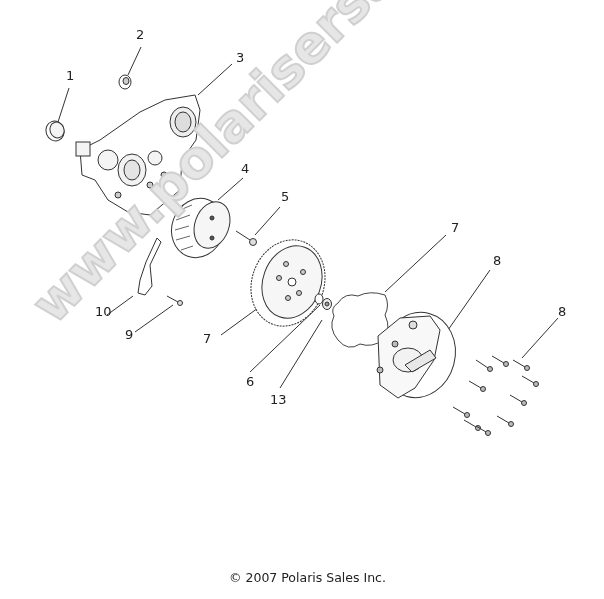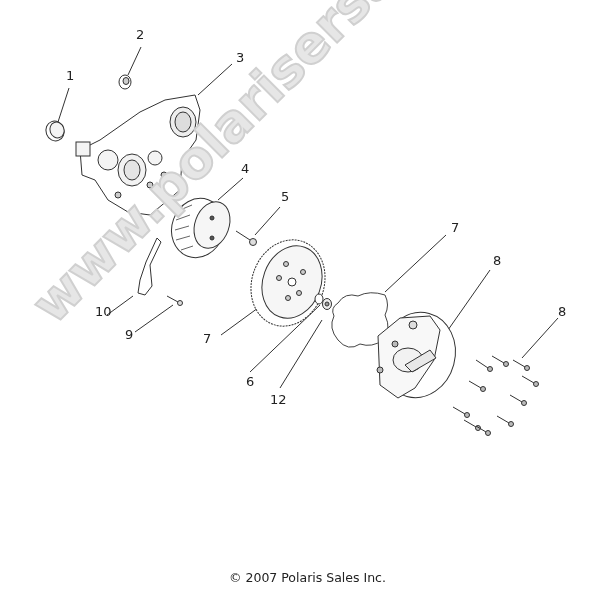--- a/index.html
+++ b/index.html
@@ -170,16 +170,16 @@
 <div class="callout" style="left:136px;top:28px">2</div>
 <div class="callout" style="left:236px;top:51px">3</div>
 <div class="callout" style="left:241px;top:162px">4</div>
 <div class="callout" style="left:281px;top:190px">5</div>
 <div class="callout" style="left:246px;top:375px">6</div>
 <div class="callout" style="left:451px;top:221px">7</div>
 <div class="callout" style="left:493px;top:254px">8</div>
 <div class="callout" style="left:125px;top:328px">9</div>
 <div class="callout" style="left:95px;top:305px">10</div>
 <div class="callout" style="left:558px;top:305px">8</div>
-<div class="callout" style="left:270px;top:393px">12</div>
+<div class="callout" style="left:270px;top:393px">13</div>
 <div class="callout" style="left:203px;top:332px">7</div>
 
 <div class="copyright">© 2007 Polaris Sales Inc.</div>
 
 </body></html>

